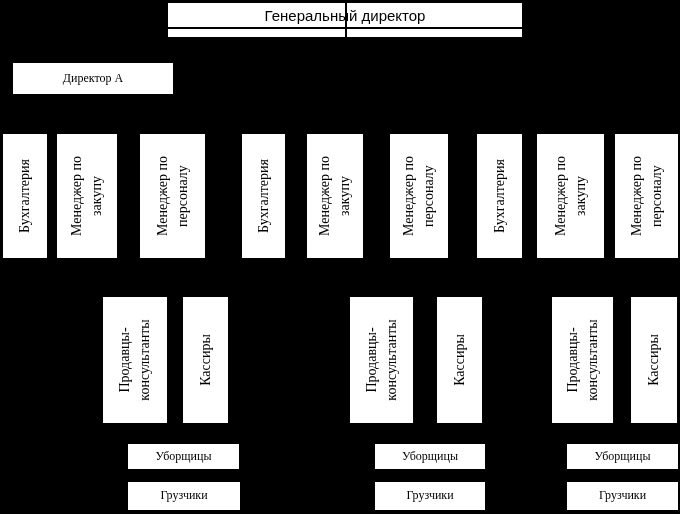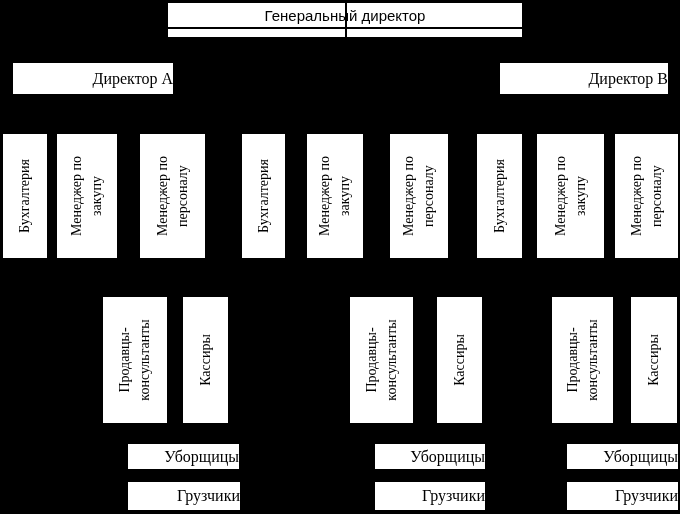--- a/index.html
+++ b/index.html
@@ -11,22 +11,22 @@
     overflow:hidden;
     font-family:"Liberation Serif","DejaVu Serif",serif;
   }
   .box {
     position:absolute;
     background:#fff;
     color:#000;
   }
   
   .h {
-    display:flex; align-items:center; justify-content:flex-end;
-    font-size:16px; white-space:pre; line-height:1.1;
+    display:flex; align-items:center; justify-content:center;
+    font-size:12px; white-space:pre; line-height:1.1;
   }
   
   .v .vt {
     position:absolute; left:50%; top:50%;
     transform:translate(-50%,-50%) rotate(-90deg);
     white-space:pre; text-align:center;
     font-size:14px; line-height:1.45;
   }
   
   .root-label {
@@ -50,23 +50,20 @@
 <div class="canvas">
 
   <div class="box" style="left:168px;top:3px;width:354px;height:34px;">
     <div class="root-label">Генеральный директор</div>
     <div class="root-hline"></div>
     <div class="root-vline"></div>
   </div>
 
   <div class="box h" style="left:13px;top:63px;width:160px;height:31px;">
     <span>Директор А</span>
-  </div>
-  <div class="box h" style="left:500px;top:63px;width:168px;height:31px;">
-    <span>Директор В</span>
   </div>
 
   <div class="box v" style="left:3px;top:134px;width:44px;height:124px;">
     <span class="vt">Бухгалтерия</span>
   </div>
   <div class="box v" style="left:57px;top:134px;width:60px;height:124px;">
     <span class="vt">Менеджер по
 закупу</span>
   </div>
   <div class="box v" style="left:140px;top:134px;width:65px;height:124px;">

